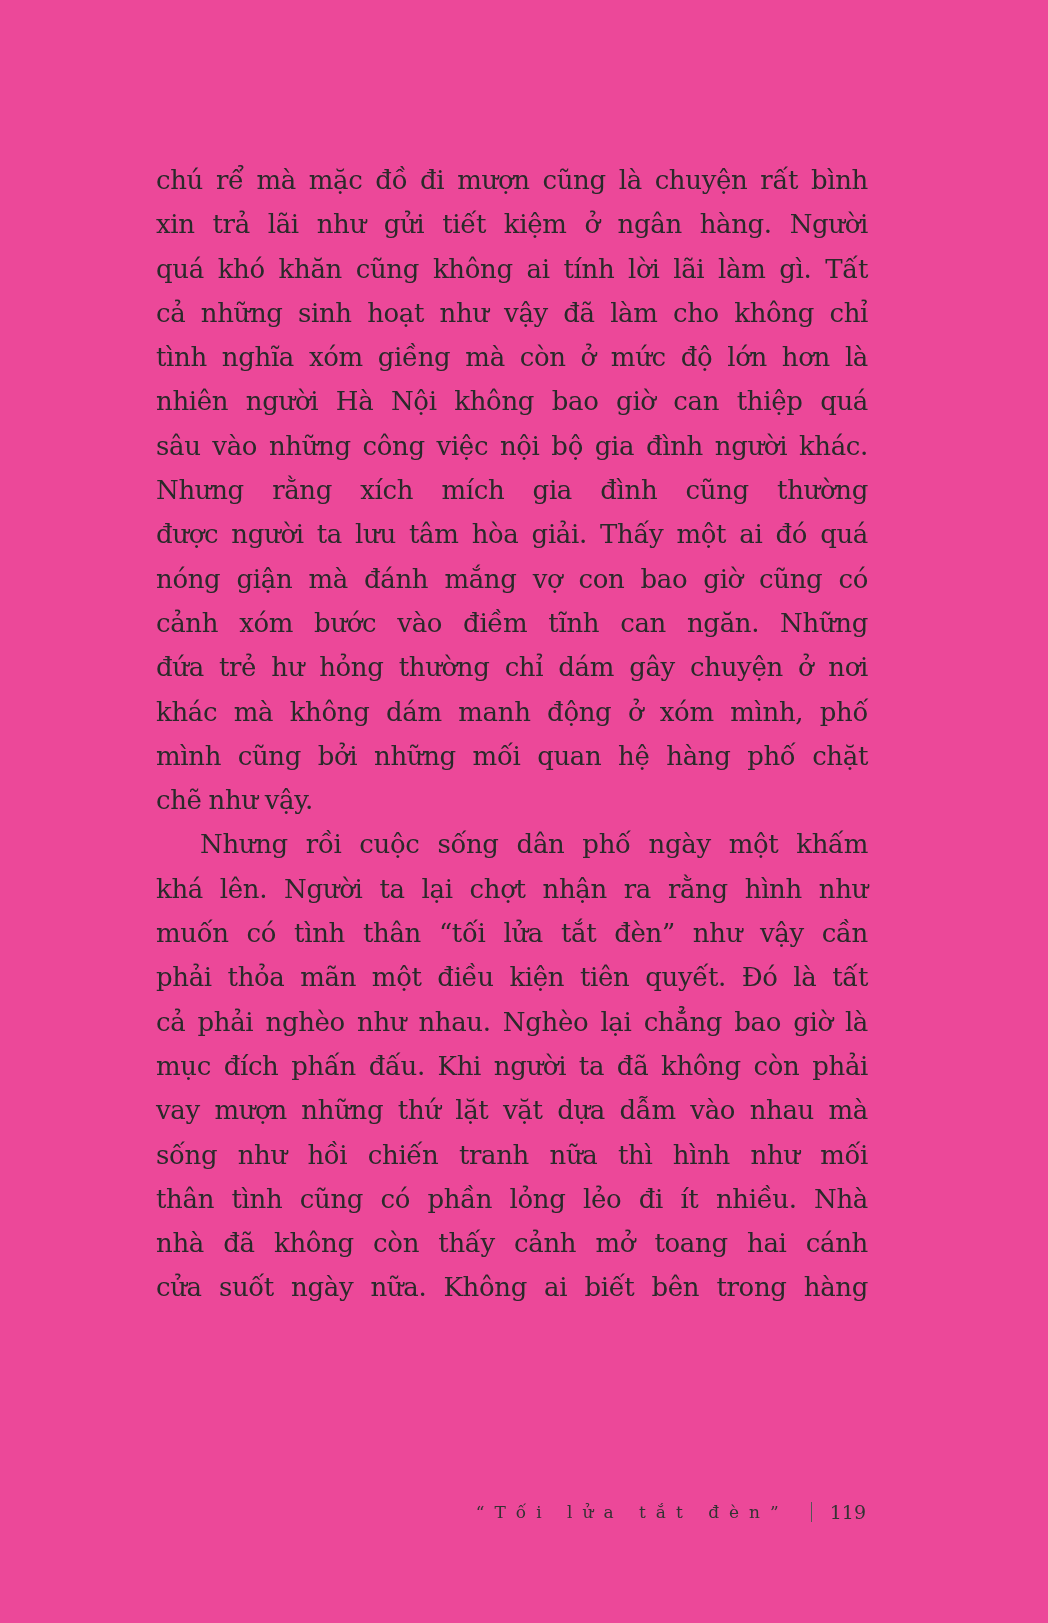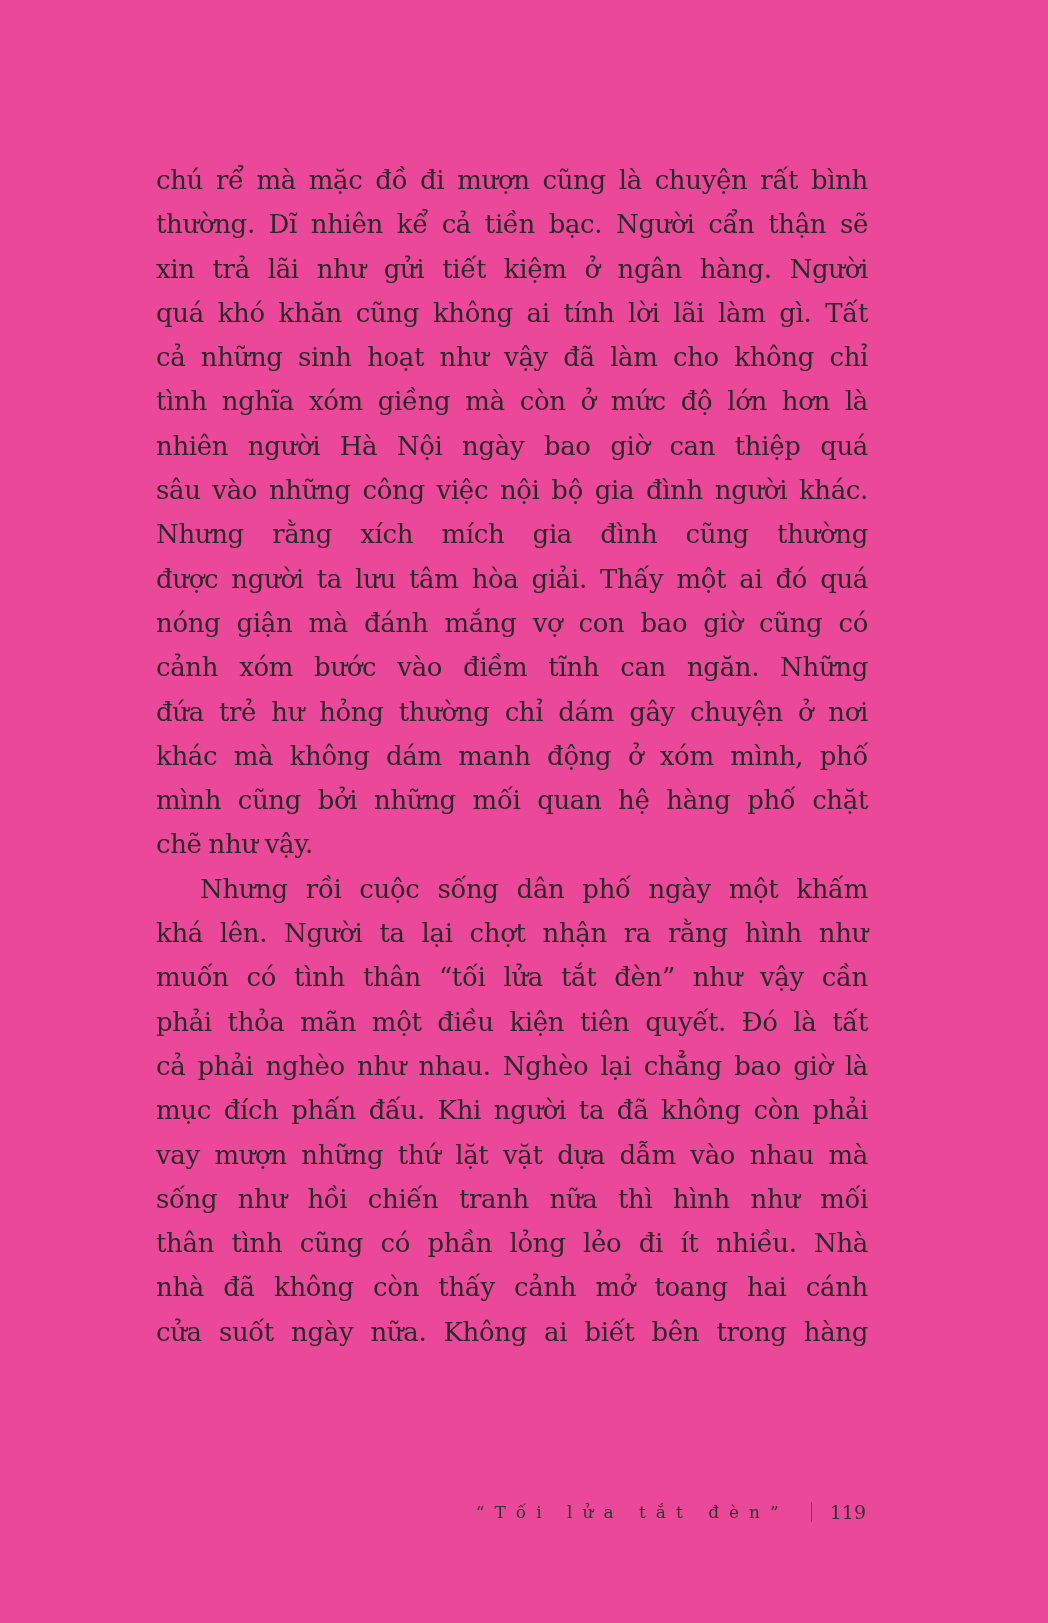--- a/index.html
+++ b/index.html
@@ -74,26 +74,25 @@
     }
   </style>
 </head>
 <body>
 
 <div class="page">
   <div class="body-text">
 
     <div>
       <span class="line">chú rể mà mặc đồ đi mượn cũng là chuyện rất bình</span>
-      <span class="line">thường. Dĩ nhiên kể cả tiền bạc. Người cẩn thận sẽ</span>
       <span class="line">xin trả lãi như gửi tiết kiệm ở ngân hàng. Người</span>
       <span class="line">quá khó khăn cũng không ai tính lời lãi làm gì. Tất</span>
       <span class="line">cả những sinh hoạt như vậy đã làm cho không chỉ</span>
       <span class="line">tình nghĩa xóm giềng mà còn ở mức độ lớn hơn là</span>
-      <span class="line">nhiên người Hà Nội ngày bao giờ can thiệp quá</span>
+      <span class="line">nhiên người Hà Nội không bao giờ can thiệp quá</span>
       <span class="line">sâu vào những công việc nội bộ gia đình người khác.</span>
       <span class="line">Nhưng rằng xích mích gia đình cũng thường</span>
       <span class="line">được người ta lưu tâm hòa giải. Thấy một ai đó quá</span>
       <span class="line">nóng giận mà đánh mắng vợ con bao giờ cũng có</span>
       <span class="line">cảnh xóm bước vào điềm tĩnh can ngăn. Những</span>
       <span class="line">đứa trẻ hư hỏng thường chỉ dám gây chuyện ở nơi</span>
       <span class="line">khác mà không dám manh động ở xóm mình, phố</span>
       <span class="line">mình cũng bởi những mối quan hệ hàng phố chặt</span>
       <span class="line last">chẽ như vậy.</span>
     </div>

